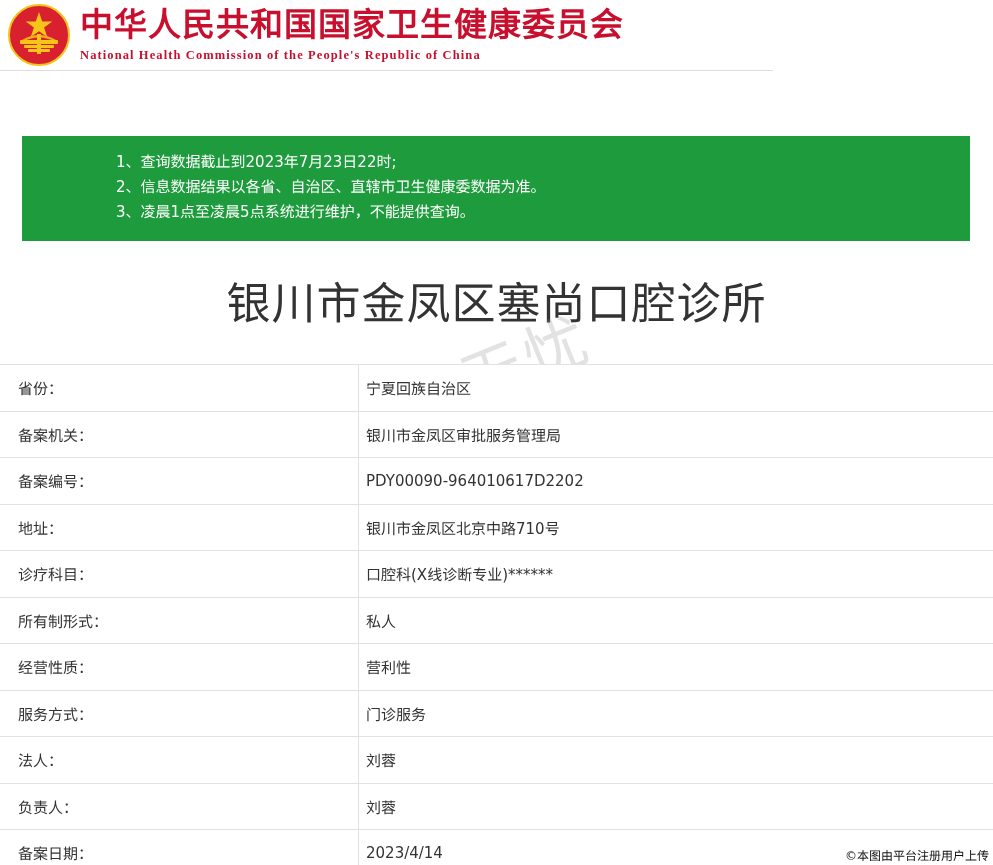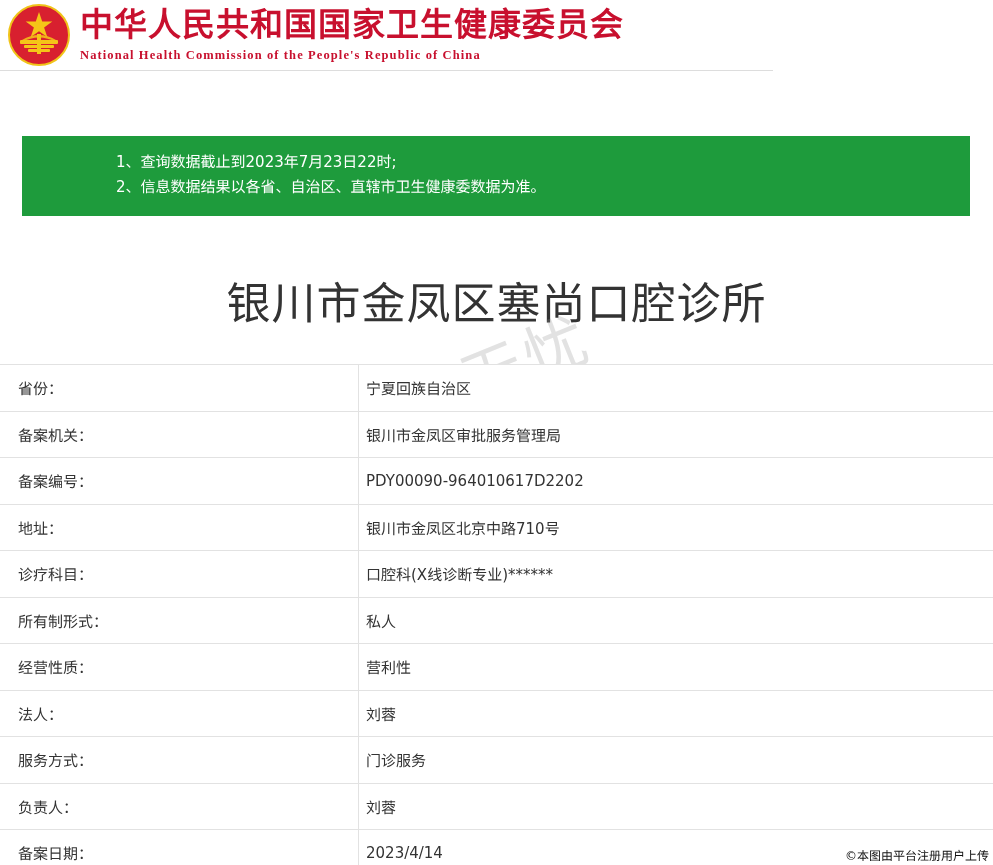--- a/index.html
+++ b/index.html
@@ -167,20 +167,21 @@
     </div>
     <div class="header-text">
       <div class="header-cn">中华人民共和国国家卫生健康委员会</div>
       <div class="header-en">National Health Commission of the People's Republic of China</div>
     </div>
   </div>
 
   <div class="notice">
     <div class="notice-line">1、查询数据截止到2023年7月23日22时;</div>
     <div class="notice-line">2、信息数据结果以各省、自治区、直辖市卫生健康委数据为准。</div>
+    <div class="notice-line">3、凌晨1点至凌晨5点系统进行维护，不能提供查询。</div>
   </div>
 
   <div class="doc-title">银川市金凤区塞尚口腔诊所</div>
 
   <div class="watermark">找美无忧</div>
 
   <table class="info-table">
     <tbody>
       <tr>
         <td class="label">省份：</td>
@@ -204,28 +205,28 @@
       </tr>
       <tr>
         <td class="label">所有制形式：</td>
         <td class="value">私人</td>
       </tr>
       <tr>
         <td class="label">经营性质：</td>
         <td class="value">营利性</td>
       </tr>
       <tr>
+        <td class="label">服务方式：</td>
+        <td class="value">门诊服务</td>
+      </tr>
+      <tr>
         <td class="label">法人：</td>
         <td class="value">刘蓉</td>
       </tr>
       <tr>
-        <td class="label">服务方式：</td>
-        <td class="value">门诊服务</td>
-      </tr>
-      <tr>
         <td class="label">负责人：</td>
         <td class="value">刘蓉</td>
       </tr>
       <tr>
         <td class="label">备案日期：</td>
         <td class="value">2023/4/14</td>
       </tr>
     </tbody>
   </table>
 

